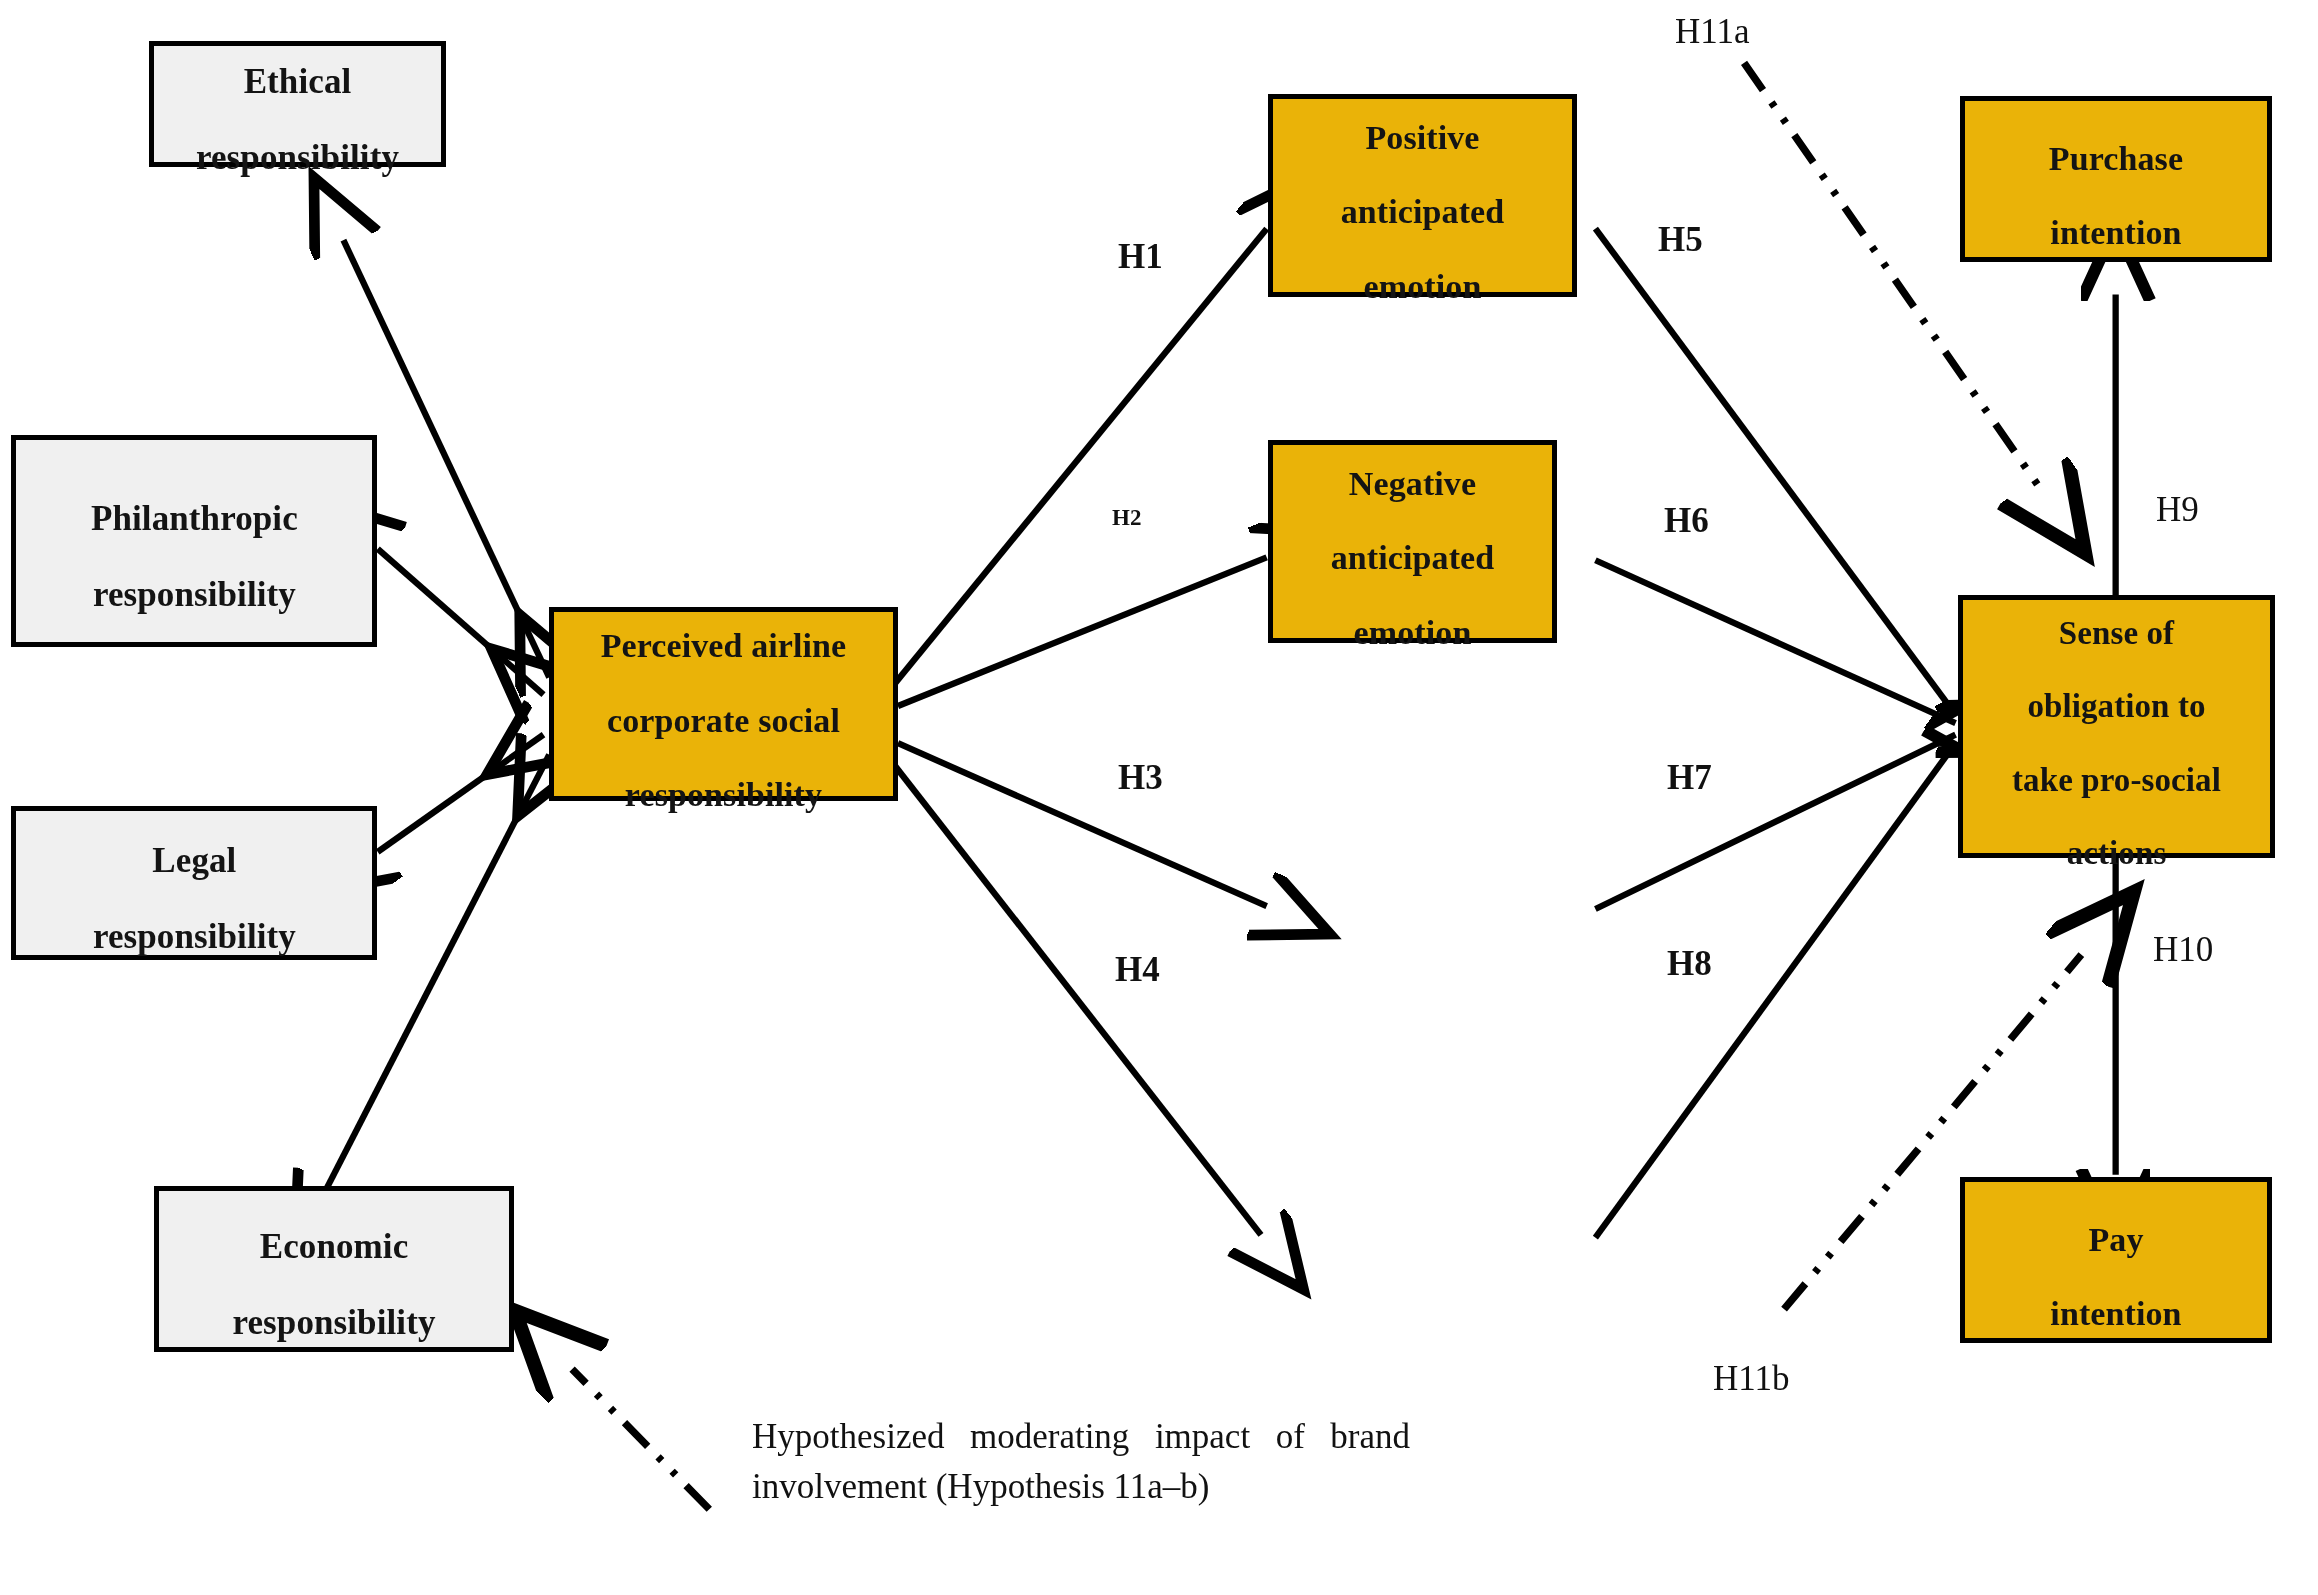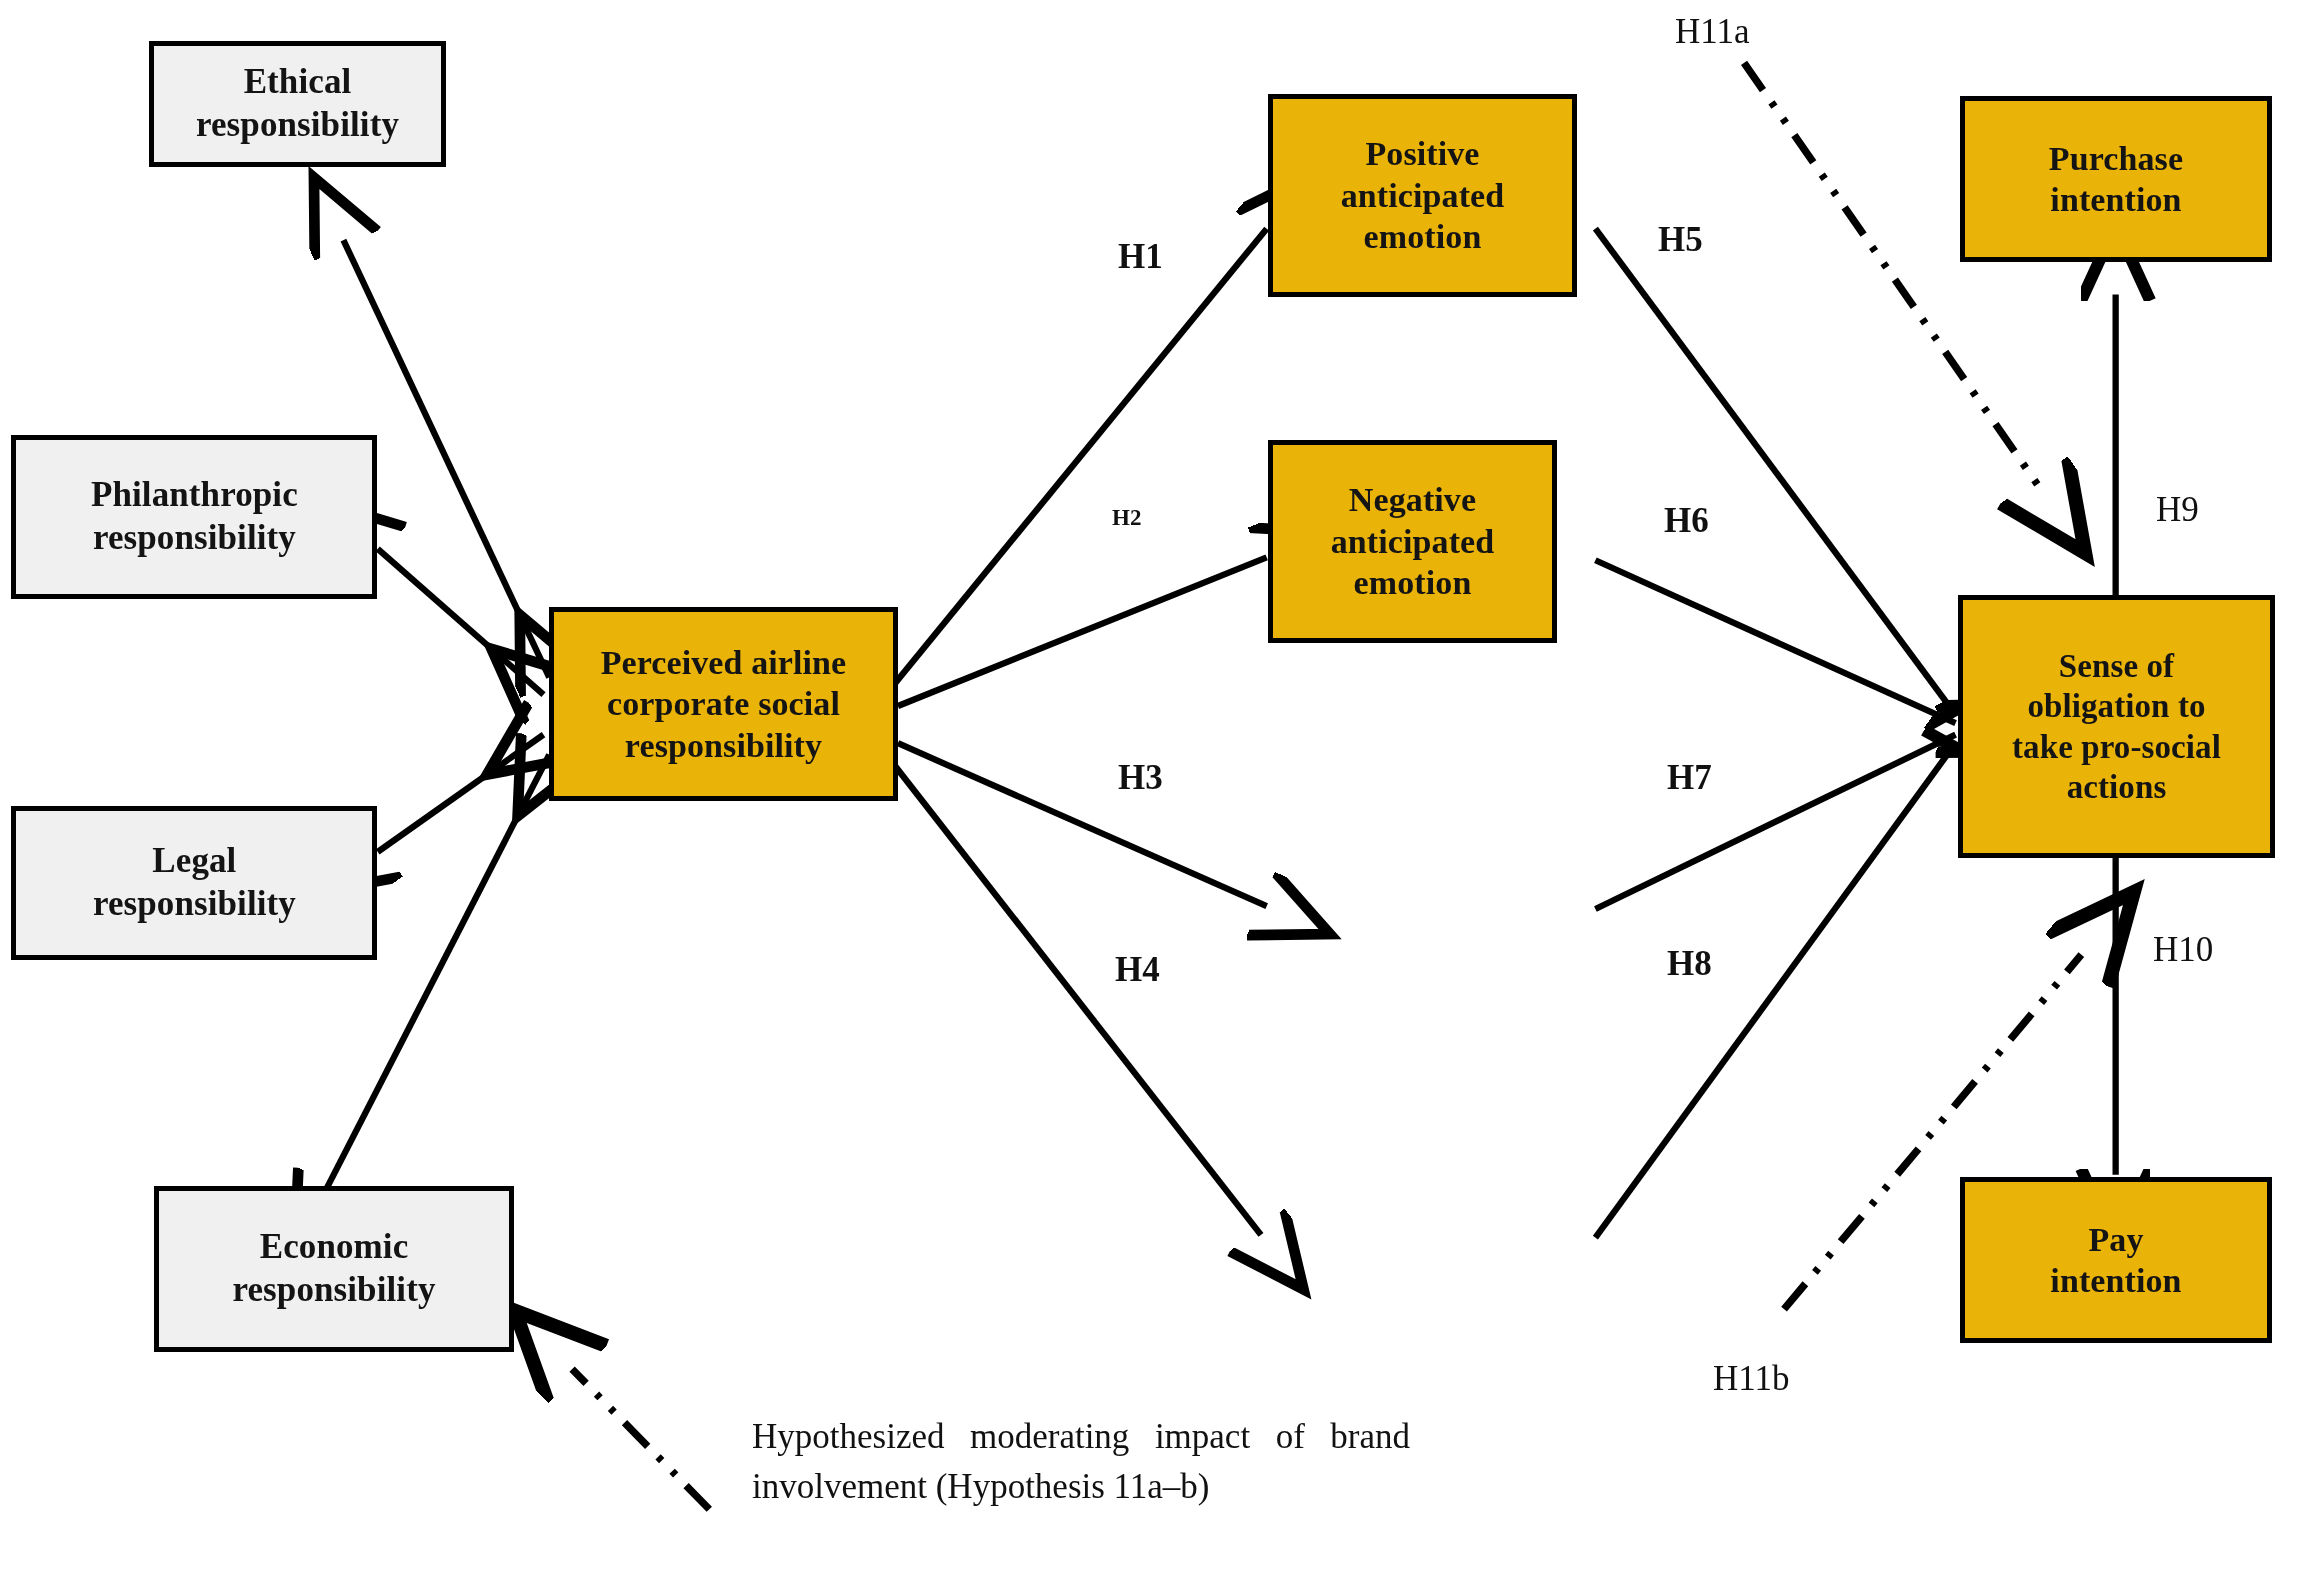--- a/index.html
+++ b/index.html
@@ -31,21 +31,21 @@
     align-items: center;
     justify-content: center;
     text-align: center;
     font-weight: bold;
     color: #141414;
     line-height: 1.22;
     letter-spacing: 0.1px;
   }
   .node.gray  { background: #f0f0f0; }
   .node.peach { background: #eab308; }
-  .node span { display: block; white-space: nowrap; }
+  .node span { display: block; white-space: nowrap; margin-top: 33px; }
 
   .hlabel {
     position: absolute;
     color: #111111;
     font-weight: bold;
     white-space: nowrap;
     line-height: 1;
   }
   .hlabel.light { font-weight: normal; }
 
@@ -107,21 +107,21 @@
     <g stroke="#000" stroke-width="13" fill="none" stroke-linecap="butt" stroke-dasharray="58 26 9 26 9 26" marker-end="url(#ah2)">
       <line x1="1240" y1="2640" x2="1000" y2="2395"></line>
     </g>
   </svg>
 
   <div class="node gray" style="left:149px; top:41px; width:297px; height:126px; font-size:35px;">
     <span>Ethical</span>
     <span>responsibility</span>
   </div>
 
-  <div class="node gray" style="left:11.4px; top:435px; width:366px; height:164px; font-size:35px;">
+  <div class="node gray" style="left:11.4px; top:435px; width:366px; height:212px; font-size:35px;">
     <span>Philanthropic</span>
     <span>responsibility</span>
   </div>
 
   <div class="node gray" style="left:11.4px; top:806px; width:366px; height:154px; font-size:35px;">
     <span>Legal</span>
     <span>responsibility</span>
   </div>
 
   <div class="node gray" style="left:154px; top:1186px; width:360px; height:166px; font-size:35px;">

